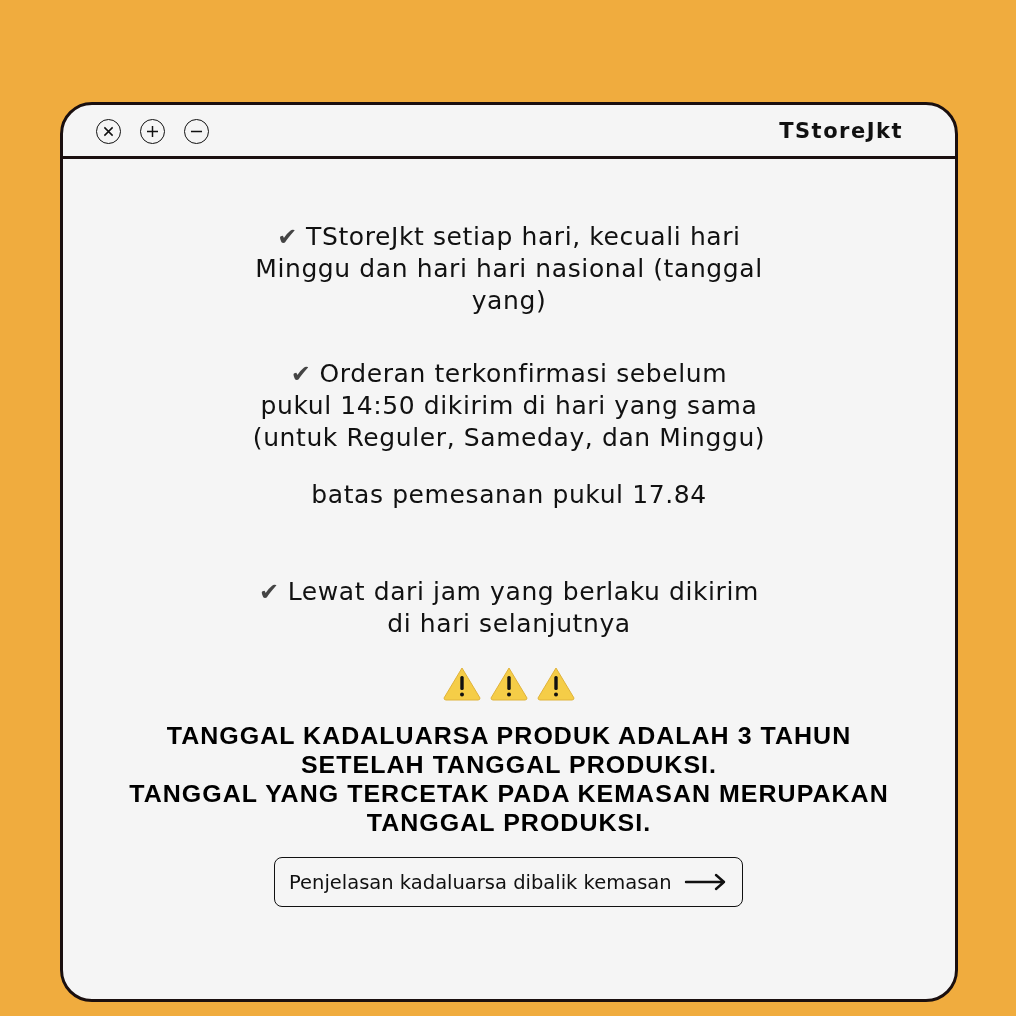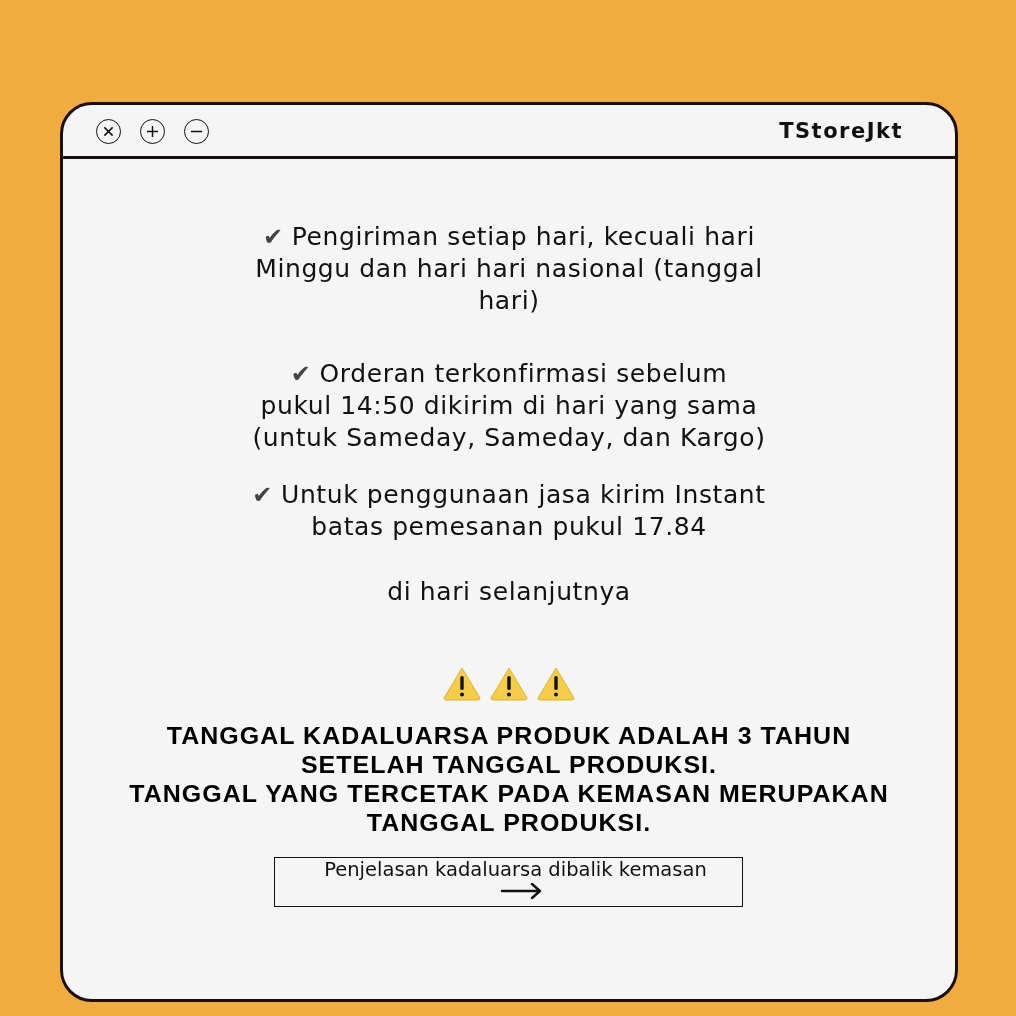--- a/index.html
+++ b/index.html
@@ -34,23 +34,23 @@
     .check { color:#444; font-size:24px; margin-right:8px; }
     .warn-row { position:absolute; left:0; right:0; top:560px; text-align:center; height:40px; }
     .warn { display:inline-block; width:40px; height:36px; margin:0 1px; vertical-align:top; }
     .notice {
       position:absolute; left:0; right:0; top:616px; font-family:"Liberation Sans", sans-serif;
       font-weight:bold; font-size:24px; line-height:29px; letter-spacing:1px; text-align:center;
     }
     .notice div { transform:scaleX(1.04); }
     .link-btn {
       position:absolute; left:211px; top:752px; width:469px; height:50px;
-      border:1.6px solid #111; border-radius:0; box-sizing:border-box;
+      border:1.6px solid #111; border-radius:8px; box-sizing:border-box;
       display:flex; align-items:center; padding-left:14px; cursor:pointer;
-      font-family:"DejaVu Sans", sans-serif; font-size:19.5px; color:#111; background:transparent;flex-direction:column;
+      font-family:"DejaVu Sans", sans-serif; font-size:19.5px; color:#111; background:transparent;
     }
     .link-btn .arrow { margin-left:12px; width:44px; height:20px; }
   </style>
 </head>
 <body>
 
 <div class="window">
   <div class="titlebar">
     <div class="ctrl" style="left:33px">
       <svg viewBox="0 0 25 25">
@@ -65,34 +65,34 @@
     <div class="ctrl" style="left:121px">
       <svg viewBox="0 0 25 25">
           <path d="M6.5 12.5 H18.5" stroke="#111" stroke-width="1.6" fill="none"></path>
         </svg>
     </div>
     <div class="brand">TStoreJkt</div>
   </div>
 
   <div class="content">
     <div class="item" style="top:62px">
-      <div><span class="check">✔</span><span>Pengiriman setiap hari, kecuali hari</span></div>
+      <div><span class="check">✔</span><span>TStoreJkt setiap hari, kecuali hari</span></div>
       <div>Minggu dan hari hari nasional (tanggal</div>
-      <div>hari)</div>
+      <div>yang)</div>
     </div>
     <div class="item" style="top:199px">
       <div><span class="check">✔</span><span>Orderan terkonfirmasi sebelum</span></div>
       <div>pukul 14:50 dikirim di hari yang sama</div>
-      <div>(untuk Sameday, Sameday, dan Kargo)</div>
+      <div>(untuk Reguler, Sameday, dan Minggu)</div>
     </div>
     <div class="item" style="top:320px">
-      <div><span class="check">✔</span><span>Untuk penggunaan jasa kirim Instant</span></div>
       <div>batas pemesanan pukul 17.84</div>
     </div>
     <div class="item" style="top:417px">
+      <div><span class="check">✔</span><span>Lewat dari jam yang berlaku dikirim</span></div>
       <div>di hari selanjutnya</div>
     </div>
   </div>
 
   <div class="warn-row">
     <svg class="warn" viewBox="0 0 40 36">
         <path d="M20 3 L38 33 Q38 35 36 35 L4 35 Q2 35 2 33 Z" fill="#F5CD47" stroke="#E0B33A" stroke-width="1"></path>
         <rect x="18.3" y="11" width="3.4" height="14" rx="1.5" fill="#111"></rect>
         <circle cx="20" cy="29.5" r="2" fill="#111"></circle>
       </svg>

